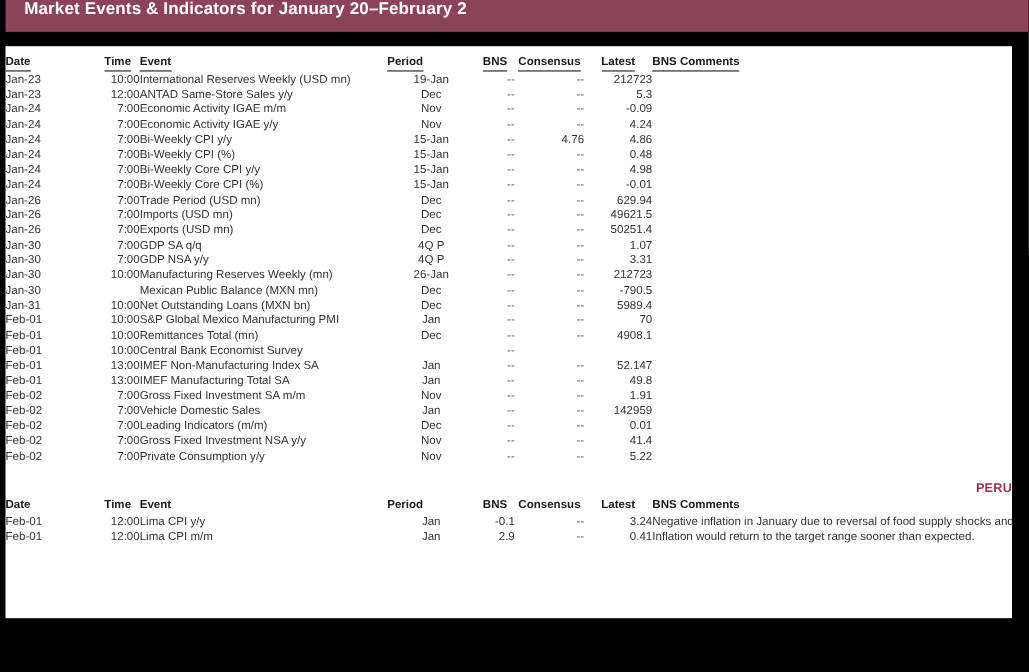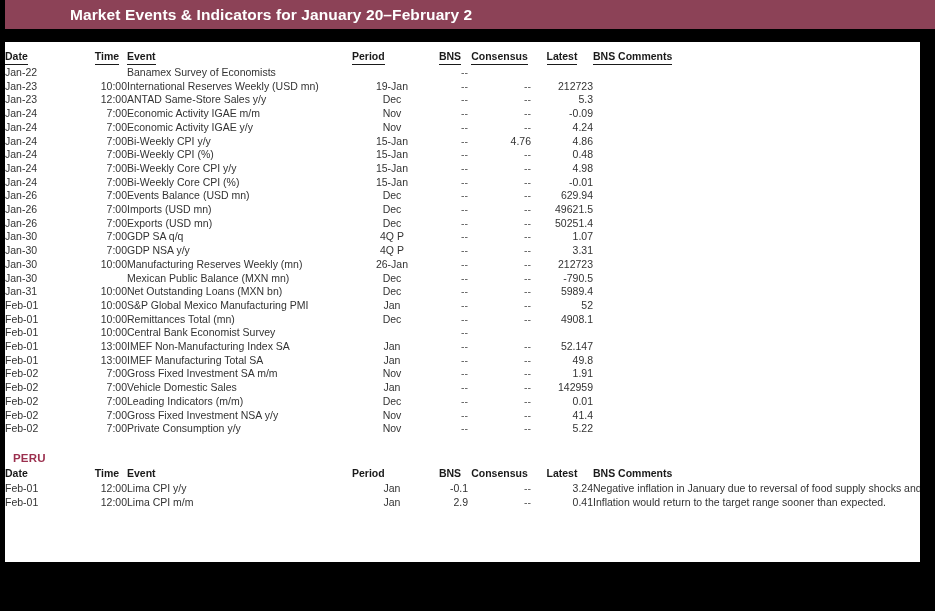--- a/index.html
+++ b/index.html
@@ -25,22 +25,20 @@
 
   
   .title-bar {
     position: absolute;
     left: 5px;
     top: 0px;
     width: 930px;
     height: 29px;
     background: #8c4257;
     display: flex;
-    align-items: center;
-    padding-left: 48px;
   }
   .title-text {
     color: #ffffff;
     font-size: 15.5px;
     font-weight: bold;
     letter-spacing: 0.1px;
     padding-left: 17px;
     white-space: nowrap;
   }
 
@@ -159,30 +157,20 @@
               <th class="h-left"><span class="hl">Event</span></th>
               <th class="h-left"><span class="hl">Period</span></th>
               <th class="h-right"><span class="hl">BNS</span></th>
               <th class="h-right"><span class="hl">Consensus</span></th>
               <th class="h-right"><span class="hl">Latest</span></th>
               <th class="h-left"><span class="hl">BNS Comments</span></th>
             </tr>
           </thead>
           <tbody>
             <tr>
-              <td class="t-date">Jan-22</td>
-              <td class="t-time"></td>
-              <td class="t-event">Banamex Survey of Economists</td>
-              <td class="t-period"></td>
-              <td class="t-bns"><span class="dash">--</span></td>
-              <td class="t-cons"></td>
-              <td class="t-latest"></td>
-              <td class="t-comm"></td>
-            </tr>
-            <tr>
               <td class="t-date">Jan-23</td>
               <td class="t-time">10:00</td>
               <td class="t-event">International Reserves Weekly (USD mn)</td>
               <td class="t-period">19-Jan</td>
               <td class="t-bns"><span class="dash">--</span></td>
               <td class="t-cons"><span class="dash">--</span></td>
               <td class="t-latest">212723</td>
               <td class="t-comm"></td>
             </tr>
             <tr>
@@ -251,21 +239,21 @@
               <td class="t-event">Bi-Weekly Core CPI (%)</td>
               <td class="t-period">15-Jan</td>
               <td class="t-bns"><span class="dash">--</span></td>
               <td class="t-cons"><span class="dash">--</span></td>
               <td class="t-latest">-0.01</td>
               <td class="t-comm"></td>
             </tr>
             <tr>
               <td class="t-date">Jan-26</td>
               <td class="t-time">7:00</td>
-              <td class="t-event">Events Balance (USD mn)</td>
+              <td class="t-event">Trade Period (USD mn)</td>
               <td class="t-period">Dec</td>
               <td class="t-bns"><span class="dash">--</span></td>
               <td class="t-cons"><span class="dash">--</span></td>
               <td class="t-latest">629.94</td>
               <td class="t-comm"></td>
             </tr>
             <tr>
               <td class="t-date">Jan-26</td>
               <td class="t-time">7:00</td>
               <td class="t-event">Imports (USD mn)</td>
@@ -335,21 +323,21 @@
               <td class="t-latest">5989.4</td>
               <td class="t-comm"></td>
             </tr>
             <tr>
               <td class="t-date">Feb-01</td>
               <td class="t-time">10:00</td>
               <td class="t-event">S&amp;P Global Mexico Manufacturing PMI</td>
               <td class="t-period">Jan</td>
               <td class="t-bns"><span class="dash">--</span></td>
               <td class="t-cons"><span class="dash">--</span></td>
-              <td class="t-latest">52</td>
+              <td class="t-latest">70</td>
               <td class="t-comm"></td>
             </tr>
             <tr>
               <td class="t-date">Feb-01</td>
               <td class="t-time">10:00</td>
               <td class="t-event">Remittances Total (mn)</td>
               <td class="t-period">Dec</td>
               <td class="t-bns"><span class="dash">--</span></td>
               <td class="t-cons"><span class="dash">--</span></td>
               <td class="t-latest">4908.1</td>
@@ -431,21 +419,21 @@
               <td class="t-event">Private Consumption y/y</td>
               <td class="t-period">Nov</td>
               <td class="t-bns"><span class="dash">--</span></td>
               <td class="t-cons"><span class="dash">--</span></td>
               <td class="t-latest">5.22</td>
               <td class="t-comm"></td>
             </tr>
           </tbody>
         </table>
         <div class="gap"></div>
-        <div class="section-title" style="color: rgb(155, 47, 78);">PERU</div>
+        <div class="section-title" style="color: rgb(155, 47, 78); text-align: right;">PERU</div>
         <table class="grid">
           <colgroup>
             <col class="c-date">
             <col class="c-time">
             <col class="c-event">
             <col class="c-period">
             <col class="c-bns">
             <col class="c-cons">
             <col class="c-latest">
             <col class="c-comments">

